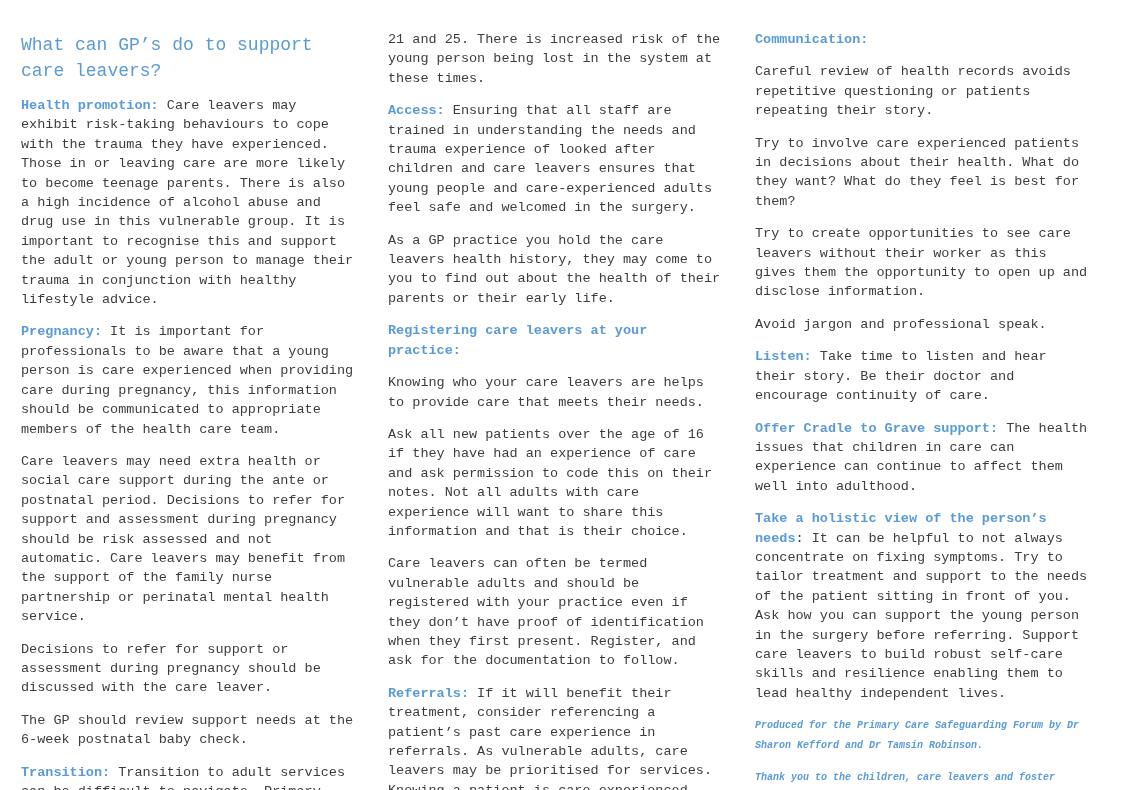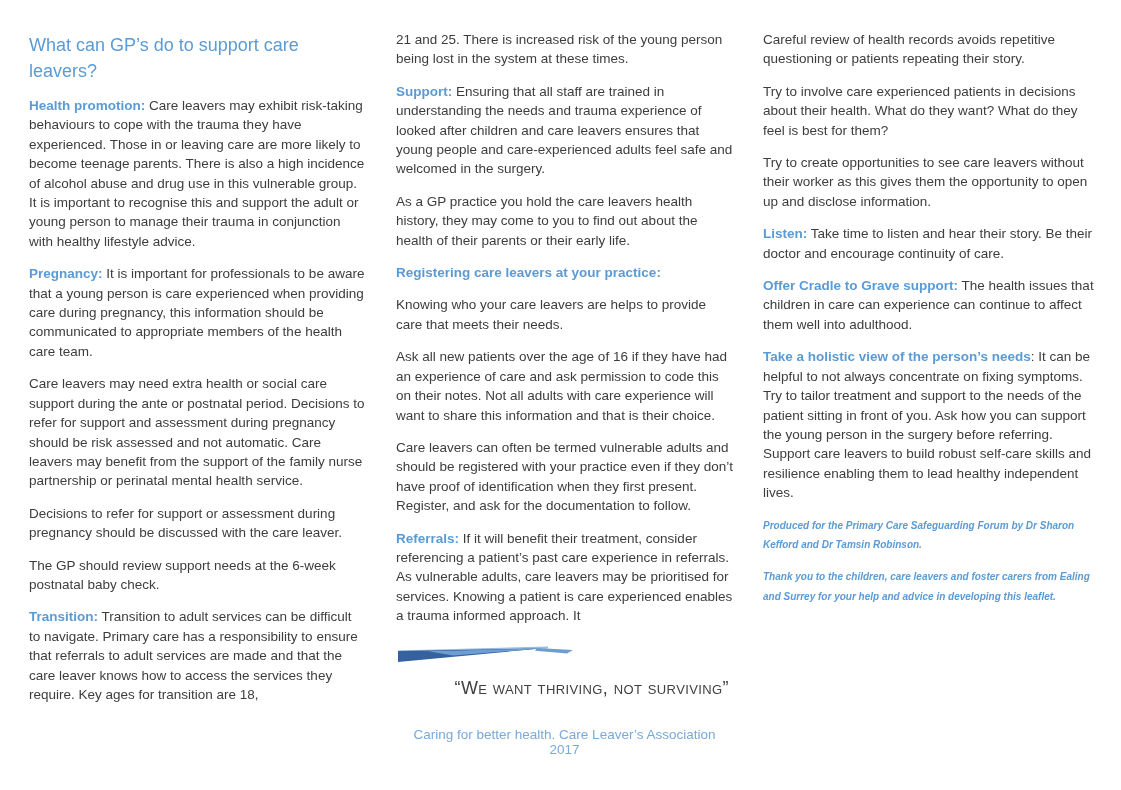--- a/index.html
+++ b/index.html
@@ -1,20 +1,20 @@
 <!DOCTYPE html>
 <html><head>
 <meta charset="utf-8">
 <style>
   html,body{margin:0;padding:0;background:#ffffff;}
   .page{
     width:1121px;height:790px;box-sizing:border-box;
     background:#ffffff;overflow:hidden;
-    padding:30px 17px 0 29px;
-    font-family:Liberation Sans, sans-serif;
+    padding:30px 17px 0 21px;
+    font-family:Liberation Mono, monospace;
   }
   .cols{display:flex;gap:30px;}
   .col{width:337px;flex:0 0 337px;}
   .title{
     font-size:18px;line-height:26px;font-weight:400;
     color:#5B9BD5;margin:2px 0 12px 0;
   }
   .body{
     font-size:13.5px;line-height:19.4px;color:#3D3D3D;
     margin:0 0 13px 0;
@@ -48,21 +48,21 @@
       <p class="body"><span class="lead">Health promotion:</span><span> Care leavers may exhibit risk-taking behaviours to cope with the trauma they have experienced. Those in or leaving care are more likely to become teenage parents. There is also a high incidence of alcohol abuse and drug use in this vulnerable group. It is important to recognise this and support the adult or young person to manage their trauma in conjunction with healthy lifestyle advice.</span></p>
       <p class="body"><span class="lead">Pregnancy:</span><span> It is important for professionals to be aware that a young person is care experienced when providing care during pregnancy, this information should be communicated to appropriate members of the health care team.</span></p>
       <p class="body">Care leavers may need extra health or social care support during the ante or postnatal period. Decisions to refer for support and assessment during pregnancy should be risk assessed and not automatic. Care leavers may benefit from the support of the family nurse partnership or perinatal mental health service.</p>
       <p class="body">Decisions to refer for support or assessment during pregnancy should be discussed with the care leaver.</p>
       <p class="body">The GP should review support needs at the 6-week postnatal baby check.</p>
       <p class="body"><span class="lead">Transition:</span><span> Transition to adult services can be difficult to navigate. Primary care has a responsibility to ensure that referrals to adult services are made and that the care leaver knows how to access the services they require. Key ages for transition are 18,</span></p>
     </section>
 
     <section class="col">
       <p class="body">21 and 25. There is increased risk of the young person being lost in the system at these times.</p>
-      <p class="body"><span class="lead">Support:</span><span> Ensuring that all staff are trained in understanding the needs and trauma experience of looked after children and care leavers ensures that young people and care-experienced adults feel safe and welcomed in the surgery.</span></p>
+      <p class="body"><span class="lead">Access:</span><span> Ensuring that all staff are trained in understanding the needs and trauma experience of looked after children and care leavers ensures that young people and care-experienced adults feel safe and welcomed in the surgery.</span></p>
       <p class="body">As a GP practice you hold the care leavers health history, they may come to you to find out about the health of their parents or their early life.</p>
       <p class="heading">Registering care leavers at your practice:</p>
       <p class="body">Knowing who your care leavers are helps to provide care that meets their needs.</p>
       <p class="body">Ask all new patients over the age of 16 if they have had an experience of care and ask permission to code this on their notes. Not all adults with care experience will want to share this information and that is their choice.</p>
       <p class="body">Care leavers can often be termed vulnerable adults and should be registered with your practice even if they don’t have proof of identification when they first present. Register, and ask for the documentation to follow.</p>
       <p class="body"><span class="lead">Referrals:</span><span> If it will benefit their treatment, consider referencing a patient’s past care experience in referrals. As vulnerable adults, care leavers may be prioritised for services. Knowing a patient is care experienced enables a trauma informed approach. It</span></p>
 
       <div class="swoosh-wrap">
         <svg width="175" height="18" viewBox="0 0 175 18" xmlns="http://www.w3.org/2000/svg">
           <polygon points="0,4.5 150,0.5 150,2.5 0,7.5" fill="#9BBCE4"></polygon>
@@ -70,23 +70,25 @@
           <polygon points="30,5.2 143,2.5 55,9.5" fill="#6E9DD2"></polygon>
           <polygon points="139,2 175,4 169,7.5 137,4.8" fill="#6E9DD2"></polygon>
         </svg>
       </div>
 
       <p class="quote">“We want thriving, not surviving”</p>
       <p class="credit">Caring for better health. Care Leaver’s Association 2017</p>
     </section>
 
     <section class="col">
+      <p class="heading">Communication:</p>
       <p class="body">Careful review of health records avoids repetitive questioning or patients repeating their story.</p>
       <p class="body">Try to involve care experienced patients in decisions about their health. What do they want? What do they feel is best for them?</p>
       <p class="body">Try to create opportunities to see care leavers without their worker as this gives them the opportunity to open up and disclose information.</p>
+      <p class="body">Avoid jargon and professional speak.</p>
       <p class="body"><span class="lead">Listen:</span><span> Take time to listen and hear their story. Be their doctor and encourage continuity of care.</span></p>
       <p class="body"><span class="lead">Offer Cradle to Grave support:</span><span> The health issues that children in care can experience can continue to affect them well into adulthood.</span></p>
       <p class="body"><span class="lead">Take a holistic view of the person’s needs</span><span>: It can be helpful to not always concentrate on fixing symptoms. Try to tailor treatment and support to the needs of the patient sitting in front of you. Ask how you can support the young person in the surgery before referring. Support care leavers to build robust self-care skills and resilience enabling them to lead healthy independent lives.</span></p>
       <p class="credit-italic">Produced for the Primary Care Safeguarding Forum by Dr Sharon Kefford and Dr Tamsin Robinson.</p>
       <p class="credit-italic">Thank you to the children, care leavers and foster carers from Ealing and Surrey for your help and advice in developing this leaflet.</p>
     </section>
 
   </div>
 </div>
 

